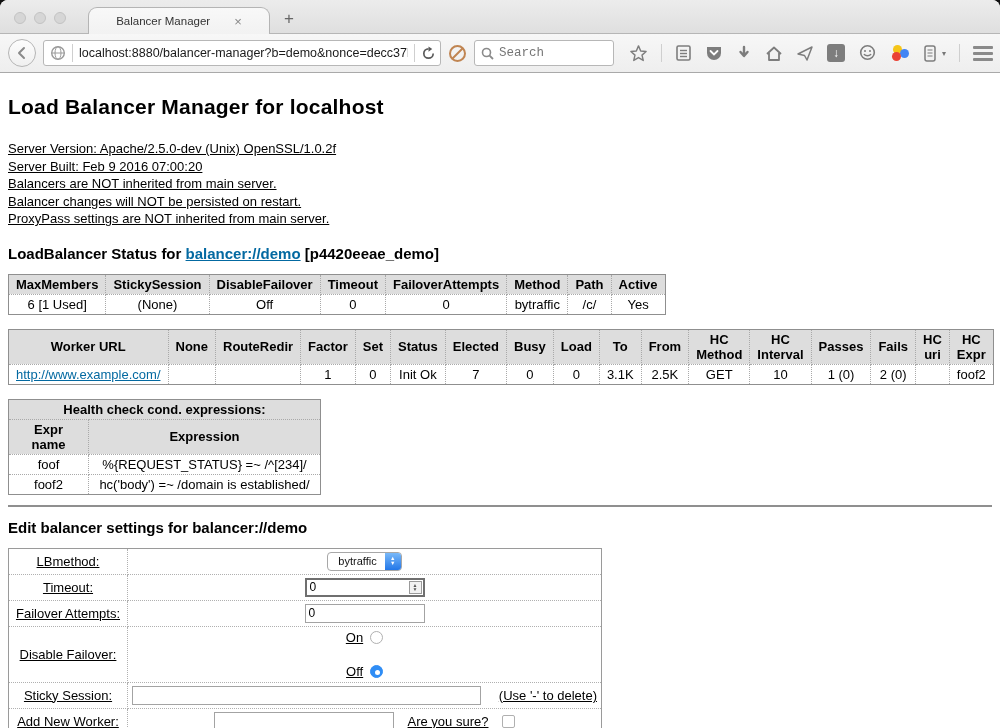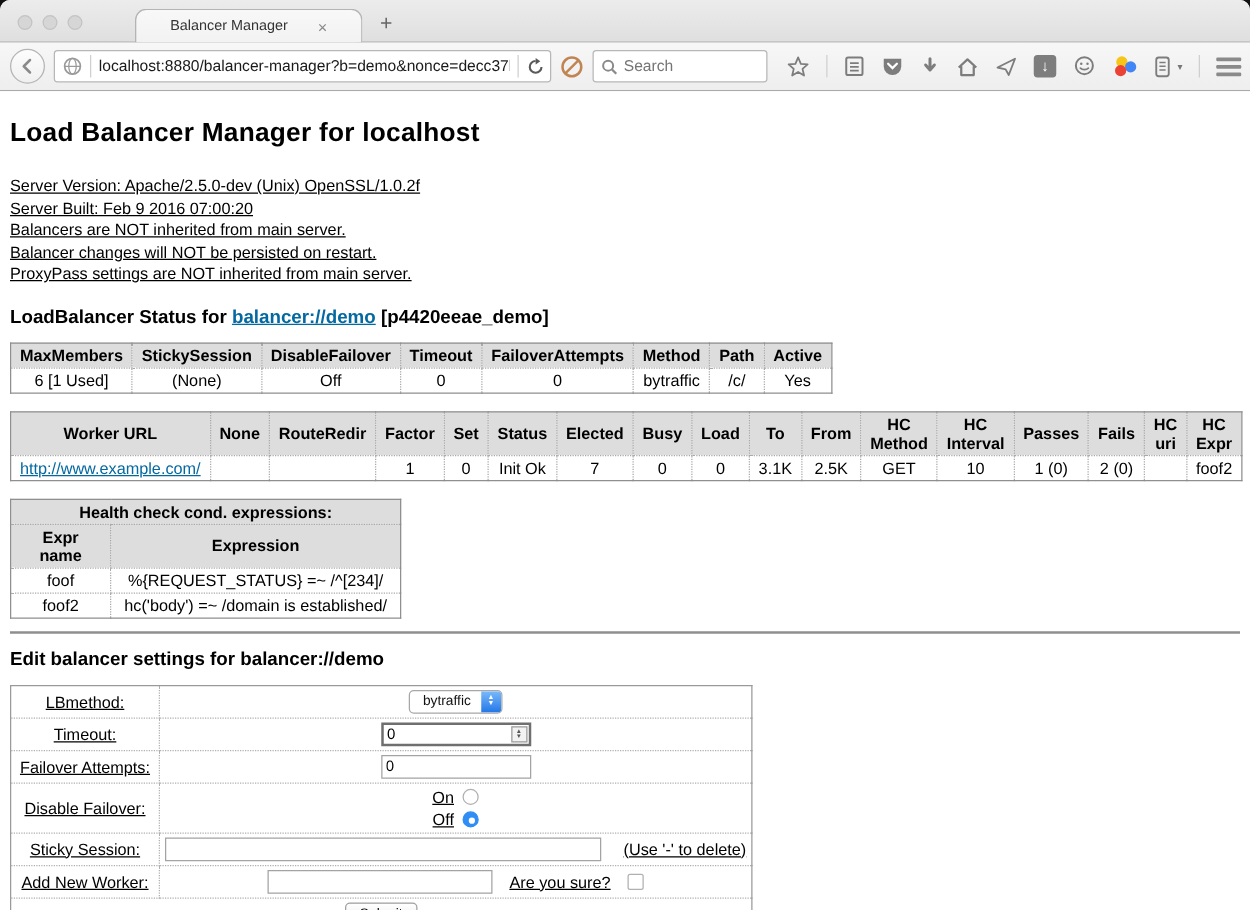--- a/index.html
+++ b/index.html
@@ -3,21 +3,21 @@
 <meta charset="utf-8">
 <style>
   * { margin:0; padding:0; box-sizing:border-box; }
   html,body { width:1000px; height:728px; background:#111; overflow:hidden;
               font-family:"Liberation Sans", sans-serif; }
   .window { width:1000px; height:728px; border-radius:8px 8px 0 0; overflow:hidden;
             background:#fff; display:flex; flex-direction:column; }
 
   
   .tabstrip { height:34px; background:linear-gradient(#ececec,#dfdfdf);
-              border-bottom:1px solid #b6b6b6; display:flex; align-items:flex-end; flex:0 0 auto; position:relative;padding-left:20px; }
+              border-bottom:1px solid #b6b6b6; display:flex; align-items:flex-end; flex:0 0 auto; position:relative; }
   .traffic { position:absolute; top:12px; left:14px; display:flex; gap:8px; }
   .tl { width:12px; height:12px; border-radius:50%; background:#d6d6d6; border:1px solid #c3c3c3; }
   .tab { margin-left:88px; width:182px; height:27px; background:linear-gradient(#f8f8f8,#f2f2f2);
          border:1px solid #b4b4b4; border-bottom:none; border-radius:9px 9px 0 0;
          display:flex; align-items:center; justify-content:center; gap:8px; position:relative; z-index:2; margin-bottom:-1px; }
   .tab-title { font-size:11.5px; color:#333; }
   .tab-close { font-size:13px; color:#888; margin-left:16px; cursor:default; }
   .new-tab { font-size:17px; color:#666; margin:0 0 4px 14px; }
 
   
@@ -25,21 +25,21 @@
             display:flex; align-items:center; padding:0 8px; gap:7px; flex:0 0 auto; }
   .back-btn { width:28px; height:28px; border-radius:50%; background:linear-gradient(#fdfdfd,#f0f0f0);
               border:1px solid #b5b5b5; display:flex; align-items:center; justify-content:center; flex:0 0 auto; }
   .urlbar { width:398px; height:26px; background:#fff; border:1px solid #b7b7b7; border-radius:3px;
             display:flex; align-items:center; padding:0 4px 0 6px; gap:6px; flex:0 0 auto; }
   .url-text { flex:1; font-size:12.5px; color:#1a1a1a; white-space:nowrap; overflow:hidden; }
   .vsep { width:1px; height:18px; background:#cfcfcf; flex:0 0 auto; }
   .searchbar { width:140px; height:26px; background:#fff; border:1px solid #b7b7b7; border-radius:3px;
                display:flex; align-items:center; padding:0 6px; gap:5px; flex:0 0 auto; }
   .searchbar input { border:none; outline:none; width:100px; font-size:12.5px; color:#333;
-                     font-family:Liberation Sans, sans-serif; background:transparent; }
+                     font-family:Liberation Mono, monospace; background:transparent; }
   .icon-row { display:flex; align-items:center; gap:13px; margin-left:8px; }
   .icon { display:flex; align-items:center; justify-content:center; }
   .dl-square { width:18px; height:18px; border-radius:3px; background:#7d7d7d; color:#fff;
                font-size:12px; display:flex; align-items:center; justify-content:center; }
   .caret { font-size:8px; color:#777; margin-left:-8px; }
   .dots-icon { position:relative; width:20px; height:20px; }
   .dots-icon i { position:absolute; border-radius:50%; width:9px; height:9px; }
   .hamburger { width:20px; display:flex; flex-direction:column; gap:3px; }
   .hamburger i { height:3px; background:#8a8a8a; border-radius:1px; }
 
@@ -78,21 +78,21 @@
                      font-size:5px; line-height:4.5px; color:#555; }
   input.plain { height:19px; border:1px solid #a3a3a3; background:#fff; font-size:12px;
                 font-family:"Liberation Sans",sans-serif; padding:0 3px; }
   .radio { width:13px; height:13px; border-radius:50%; border:1px solid #b0b0b0; background:#fff;
            display:inline-block; vertical-align:middle; }
   .radio.checked { background:#2f8df5; border-color:#2f8df5; position:relative; }
   .radio.checked::after { content:""; position:absolute; left:4px; top:4px; width:5px; height:5px;
                           border-radius:50%; background:#fff; }
   .checkbox { width:13px; height:13px; border-radius:2px; border:1px solid #b0b0b0; background:#fff;
               display:inline-block; vertical-align:middle; }
-  .radio-grid { display:grid; grid-template-columns:auto auto; gap:3px 7px; justify-content:center; align-items:center; }
+  .radio-grid { display:grid; grid-template-columns:auto auto; gap:19px 7px; justify-content:center; align-items:center; }
   .radio-grid .rl { text-align:right; }
   .sticky-row { display:flex; align-items:center; }
   .addw-row { display:flex; align-items:center; justify-content:center; gap:14px; }
   button.submit { font-family:"Liberation Sans",sans-serif; font-size:11px; padding:2px 11px;
                   border:1px solid #a0a0a0; border-radius:4px; background:linear-gradient(#fff,#e9e9e9); }
   .center { text-align:center; }
   svg { display:block; }
 </style>
 </head>
 <body>

